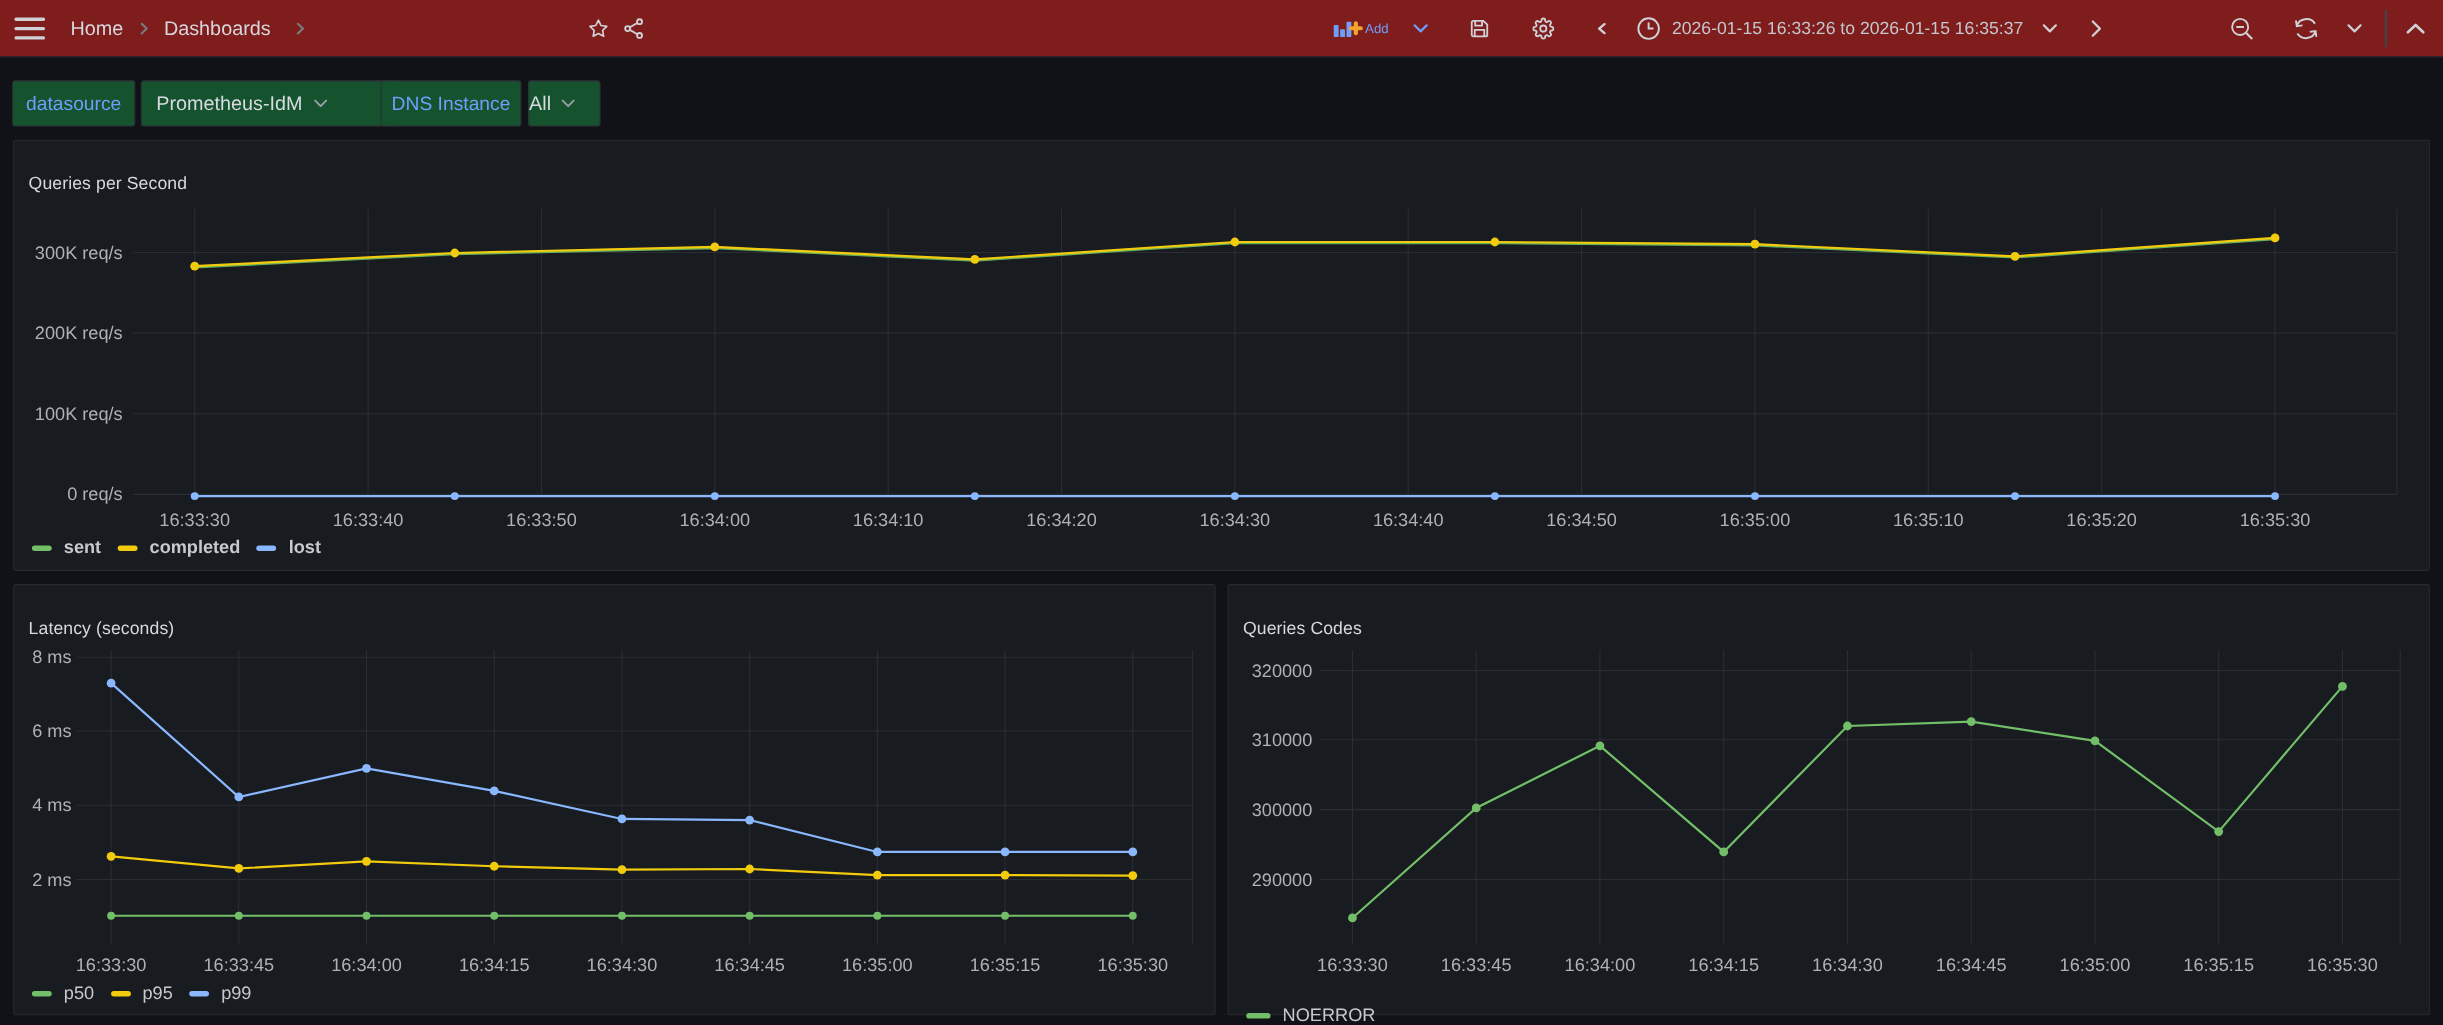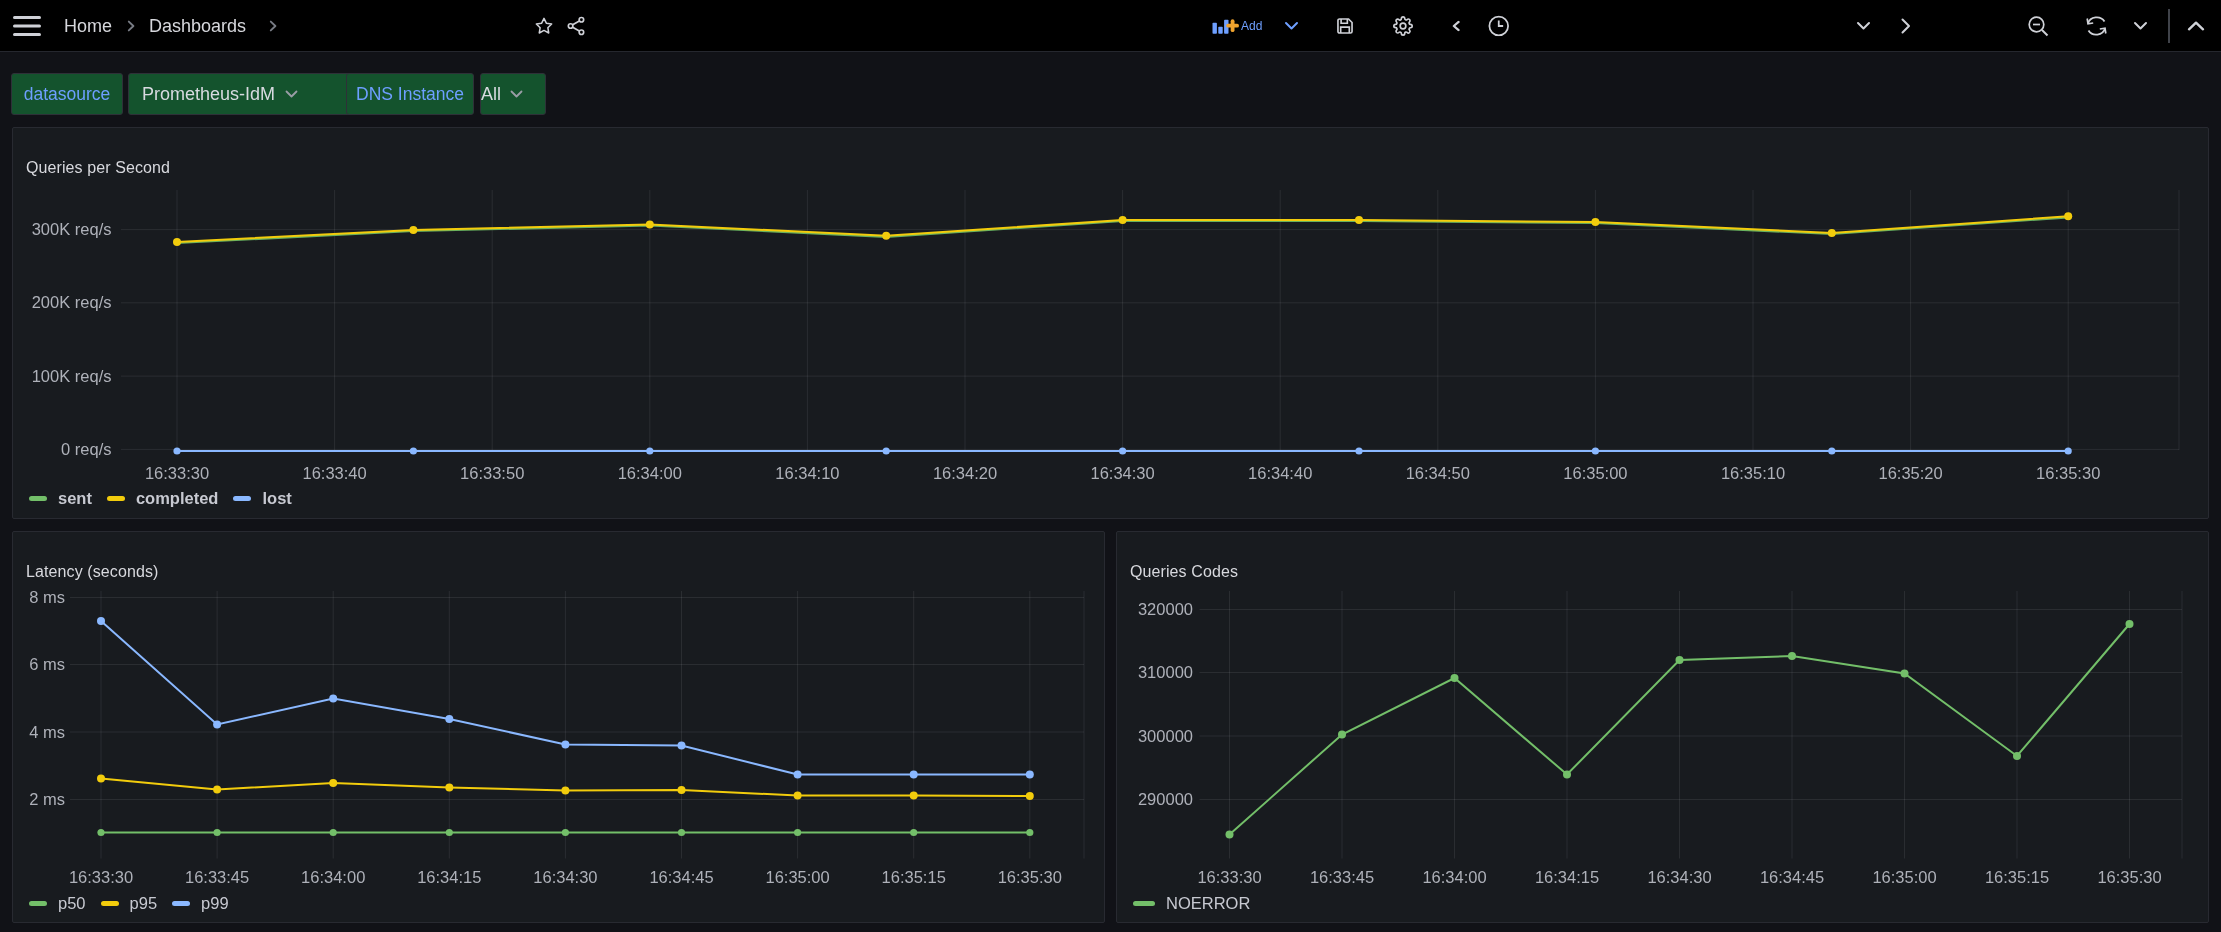--- a/index.html
+++ b/index.html
@@ -1,20 +1,20 @@
 <!DOCTYPE html>
 <html><head>
 <meta charset="utf-8">
 <style>
   * { margin:0; padding:0; box-sizing:border-box; }
   html,body { width:2221px; height:932px; background:#111217; overflow:hidden;
     font-family:"Liberation Sans", sans-serif; }
   
   #nav { position:absolute; left:0; top:0; width:2221px; height:52px;
-    background:#000000; border-bottom:1px solid #25272e; }
+    background:#7f1d1d; border-bottom:1px solid #25272e; }
   .crumb { position:absolute; top:0; height:52px; line-height:52px; font-size:18px; }
   .crumb.bright { color:#d6d7dc; }
   .crumb.dim { color:#9a9da6; }
   .navicon { position:absolute; top:50%; transform:translateY(-50%); }
   #timetext { position:absolute; left:1520px; top:0; height:52px; line-height:53px;
     font-size:16px; color:#c3c6cd; }
   #addtext { position:absolute; left:1241px; top:0; height:52px; line-height:53px;
     font-size:12px; font-weight:500; color:#6e9fff; }
   #navdivider { position:absolute; left:2168px; top:9px; width:1.5px; height:34px; background:#40434a; }
   
@@ -85,20 +85,21 @@
     <circle cx="12" cy="12" r="3.4"></circle>
     <path d="M19.4 15a1.7 1.7 0 0 0 .34 1.87l.06.06a2 2 0 1 1-2.83 2.83l-.06-.06a1.7 1.7 0 0 0-1.87-.34 1.7 1.7 0 0 0-1 1.51V21a2 2 0 1 1-4 0v-.09a1.7 1.7 0 0 0-1-1.51 1.7 1.7 0 0 0-1.87.34l-.06.06a2 2 0 1 1-2.83-2.83l.06-.06a1.7 1.7 0 0 0 .34-1.87 1.7 1.7 0 0 0-1.51-1H3a2 2 0 1 1 0-4h.09a1.7 1.7 0 0 0 1.51-1 1.7 1.7 0 0 0-.34-1.87l-.06-.06a2 2 0 1 1 2.83-2.83l.06.06a1.7 1.7 0 0 0 1.87.34h.09a1.7 1.7 0 0 0 1-1.51V3a2 2 0 1 1 4 0v.09a1.7 1.7 0 0 0 1 1.51 1.7 1.7 0 0 0 1.87-.34l.06-.06a2 2 0 1 1 2.83 2.83l-.06.06a1.7 1.7 0 0 0-.34 1.87v.09a1.7 1.7 0 0 0 1.51 1H21a2 2 0 1 1 0 4h-.09a1.7 1.7 0 0 0-1.51 1Z"></path>
   </svg>
   <svg class="navicon" style="left:1452px" width="8" height="11" viewBox="0 0 8 11">
       <path d="M6.6 1.4 L1.8 5.5 L6.6 9.6" fill="none" stroke="#cfd1d7" stroke-width="2.2" stroke-linecap="round" stroke-linejoin="round"></path>
     </svg>
   <svg class="navicon" style="left:1488px" width="21.5" height="21.5" viewBox="0 0 23 23" fill="none" stroke="#cfd1d7" stroke-width="1.9">
     <circle cx="11.5" cy="11.5" r="10"></circle>
       <path d="M11.5 5.6 V11.5 H16.2"></path>
   </svg>
+  <span id="timetext">2026-01-15 16:33:26 to 2026-01-15 16:35:37</span>
   <svg class="navicon" style="left:1856px" width="15" height="10" viewBox="0 0 15 10">
       <path d="M2 2 L7.5 7.5 L13 2" fill="none" stroke="#cfd1d7" stroke-width="2" stroke-linecap="round" stroke-linejoin="round"></path>
     </svg>
   <svg class="navicon" style="left:1900px" width="12" height="18" viewBox="0 0 12 18">
       <path d="M2.5 2.5 L9 9 L2.5 15.5" fill="none" stroke="#cfd1d7" stroke-width="2" stroke-linecap="round" stroke-linejoin="round"></path>
     </svg>
   <svg class="navicon" style="left:2026px" width="24" height="24" viewBox="0 0 24 24" fill="none" stroke="#cfd1d7" stroke-width="1.7">
     <circle cx="10.5" cy="10.5" r="7.3"></circle>
       <line x1="16" y1="16" x2="21.5" y2="21.5" stroke-width="2"></line>
       <line x1="7" y1="10.5" x2="14" y2="10.5"></line>
@@ -255,16 +256,16 @@
 <circle cx="225" cy="202.5" r="4" fill="#73bf69"></circle>
 <circle cx="337.5" cy="146" r="4" fill="#73bf69"></circle>
 <circle cx="450" cy="242.5" r="4" fill="#73bf69"></circle>
 <circle cx="562.5" cy="128" r="4" fill="#73bf69"></circle>
 <circle cx="675" cy="124" r="4" fill="#73bf69"></circle>
 <circle cx="787.5" cy="141.5" r="4" fill="#73bf69"></circle>
 <circle cx="900" cy="224" r="4" fill="#73bf69"></circle>
 <circle cx="1012.5" cy="92" r="4" fill="#73bf69"></circle>
 </svg>
   <div class="ptitle">Queries Codes</div>
-  <div class="legend" style="left:16px; top:362px;">
+  <div class="legend" style="left:16px; top:382px;">
     <span class="litem"><span class="chip" style="background:#73bf69; width:22px;"></span>NOERROR</span>
   </div>
 </div>
 
 </body></html>

